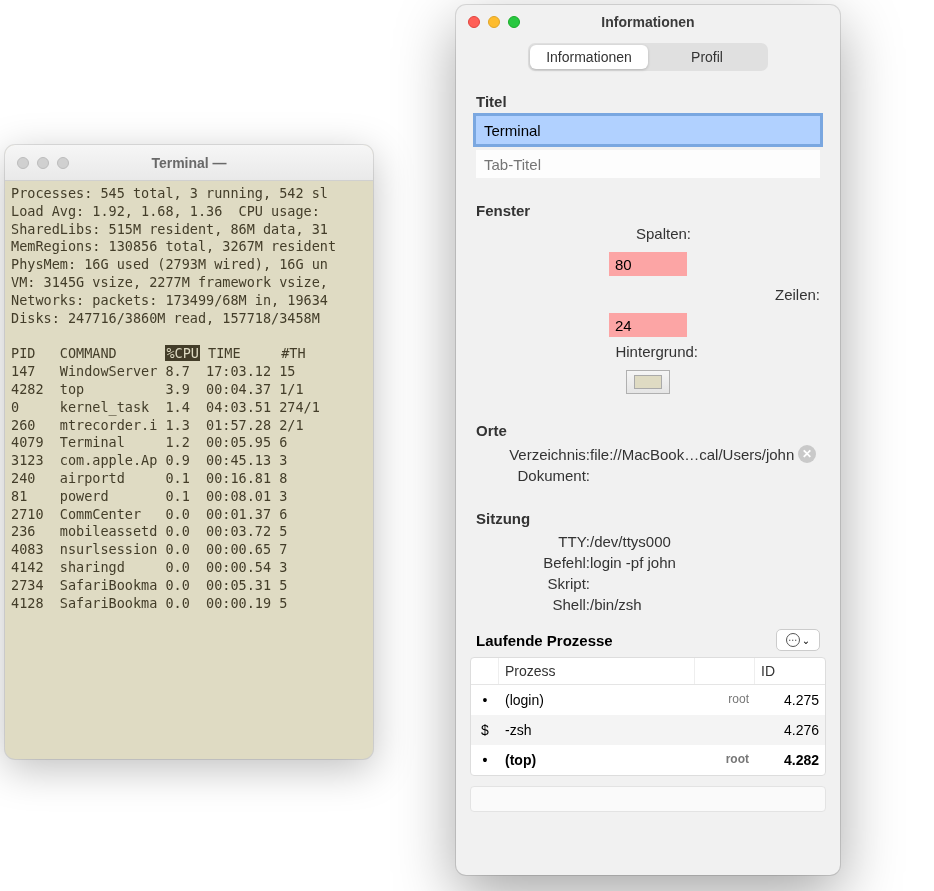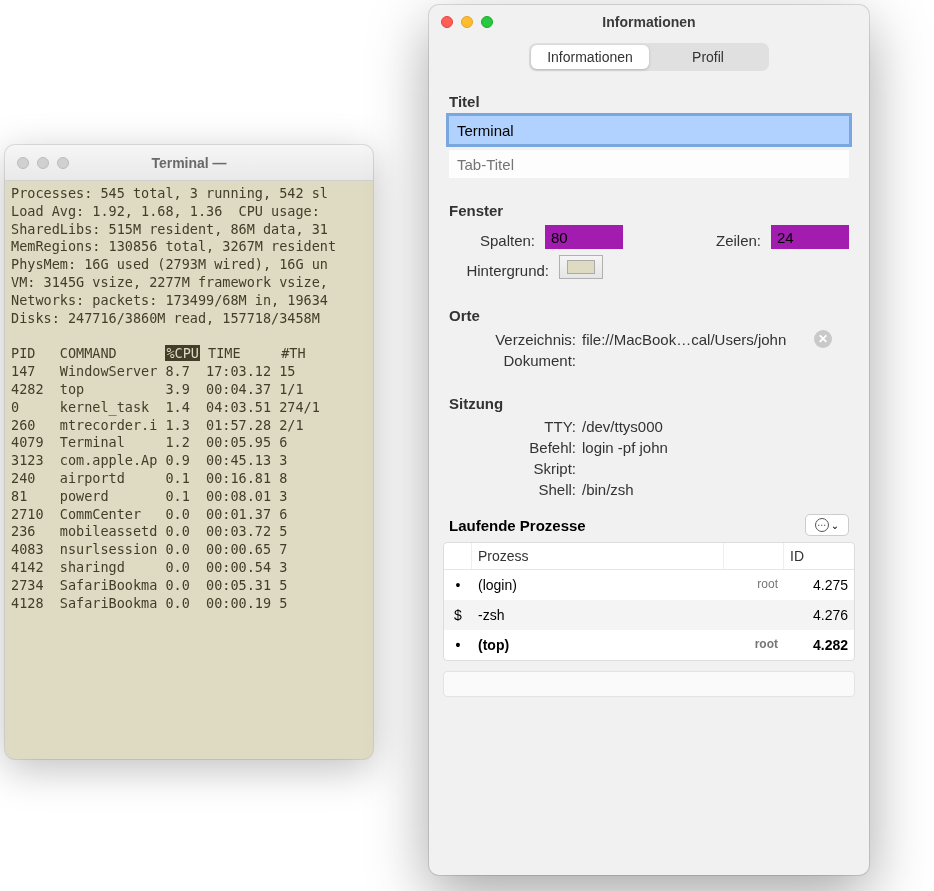--- a/index.html
+++ b/index.html
@@ -57,23 +57,23 @@
   overflow: hidden;
 }
 .terminal-body .inv {
   background: #433d29;
   color: #dfdbc3;
   padding: 0 1px;
   margin-top: 8px;
 }
 .info-window {
   position: absolute;
-  left: 429px;
+  left: 456px;
   top: 5px;
-  width: 440px;
+  width: 384px;
   height: 870px;
   background: #f1f1f1;
   border-radius: 10px;
   box-shadow: 0 20px 60px rgba(0,0,0,0.35), 0 0 0 1px rgba(0,0,0,0.12);
   overflow: hidden;
   display: flex;
   flex-direction: column;
 }
 .info-titlebar {
   height: 28px;
@@ -129,44 +129,45 @@
   margin-bottom: 6px;
 }
 .text-input.focused {
   outline: 3px solid #7aa7e0;
   background: #b1d1ff;
   color: #000;
 }
 .text-input.placeholder { color: #b0b0b0; background: #fdfdfd; }
 .row {
   display: flex;
-  align-items: flex-end;
+  align-items: center;
   gap: 10px;
   margin: 6px 0;
+  flex-direction: column;
 }
 .row .lbl { font-size: 15px; color: #333; text-align: right; }
 .num-input {
   width: 78px;
   height: 24px;
   padding: 6px 6px;
   font-size: 15px;
   border: none;
-  background: #a21caf;
+  background: #fca5a5;
 }
 .color-well {
   width: 44px;
   height: 24px;
   border: 1px solid #b0b0b0;
   background: linear-gradient(#f5f5f5,#e5e5e5);
   display: flex;
   align-items: center;
   justify-content: center;
 }
 .color-inner { width: 28px; height: 14px; background: #dfdbc3; border: 1px solid #aaa; }
-.kv { display: grid; grid-template-columns: 110px 1fr auto; gap: 6px; align-items: center; margin: 4px 17px; font-size: 15px; }
+.kv { display: grid; grid-template-columns: 110px 1fr auto; align-items: center; margin: 4px 4px; font-size: 15px; }
 .kv .k { text-align: right; color: #333; }
 .kv .v { color: #333; white-space: nowrap; overflow: hidden; text-overflow: ellipsis; }
 .clear-btn {
   width: 18px; height: 18px; border-radius: 50%; background: #c9c9c9; color: #fff;
   display: flex; align-items: center; justify-content: center; font-size: 12px; font-weight: bold;
 }
 .proc-header {
   display: flex;
   align-items: center;
   justify-content: space-between;

